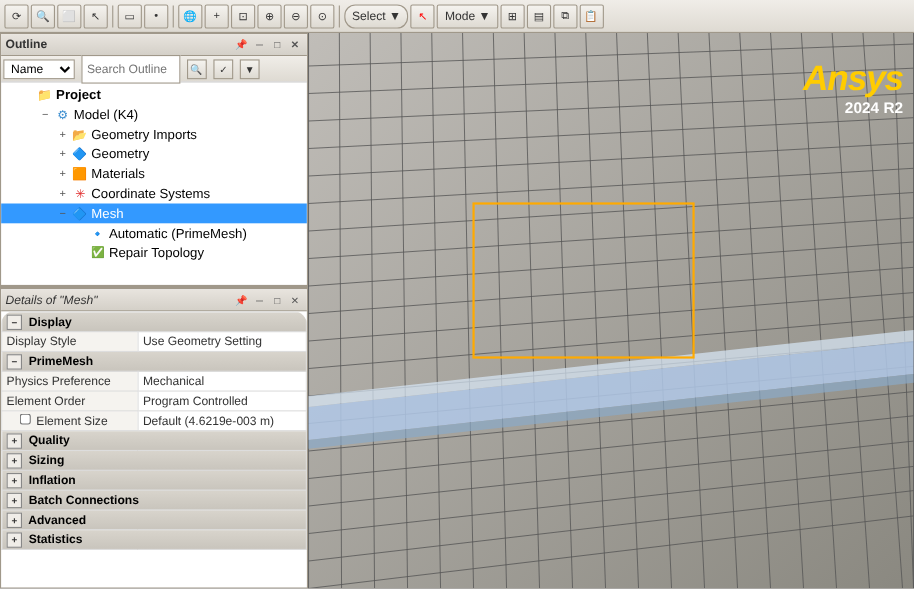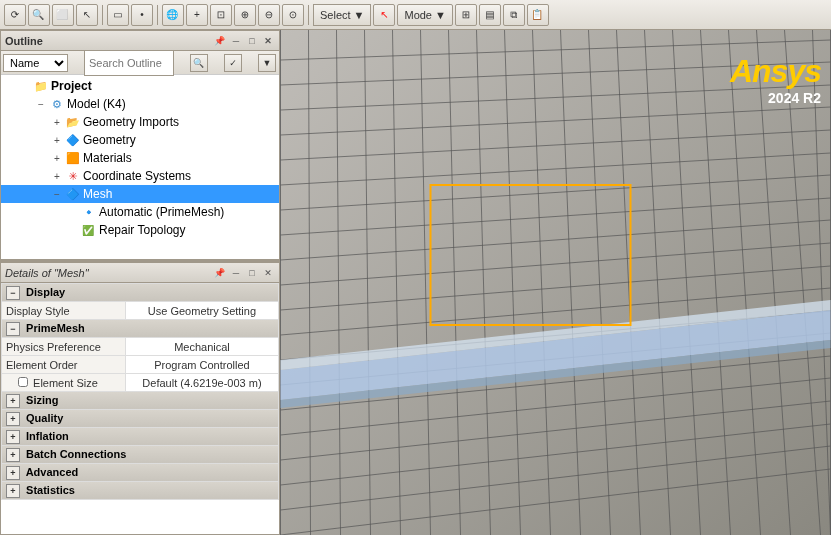--- a/index.html
+++ b/index.html
@@ -25,21 +25,21 @@
       cursor: pointer;
       font-size: 10px;
       color: #333;
     }
     .toolbar-separator { width: 1px; height: 20px; background: #a0988a; margin: 0 2px; }
     .toolbar-select-btn {
       height: 22px;
       padding: 0 6px;
       background: linear-gradient(to bottom, #f5f3ef, #dedad2);
       border: 1px solid #a0988a;
-      border-radius: 0;
+      border-radius: 10px;
       display: flex; align-items: center; gap: 3px;
       cursor: pointer;
       font-size: 11px;
       color: #333;
     }
     .toolbar-mode-btn {
       height: 22px;
       padding: 0 6px;
       background: linear-gradient(to bottom, #f5f3ef, #dedad2);
       border: 1px solid #a0988a;
@@ -105,21 +105,21 @@
     }
 
     
     .outline-toolbar {
       height: 24px;
       background: linear-gradient(to bottom, #f0ede8, #dedad2);
       border-bottom: 1px solid #ccc;
       display: flex;
       align-items: center;
       padding: 0 2px;
-      gap: 16px;
+      gap: 6px;
     }
     .outline-name-select {
       height: 18px;
       font-size: 11px;
       background: white;
       border: 1px solid #a0988a;
       padding: 0 2px;
       width: 65px;
     }
     .outline-search {
@@ -196,41 +196,42 @@
     .details-title {
       flex: 1;
       font-size: 11px;
       color: #333;
       font-style: italic;
     }
     .details-table {
       flex: 1;
       overflow-y: auto;
       font-size: 11px;
+      border-radius: 12px;
     }
     table.props {
       width: 100%;
       border-collapse: collapse;
     }
     table.props td, table.props th {
       padding: 1px 4px;
       border: 1px solid #ddd;
       height: 18px;
       vertical-align: middle;
     }
     .section-row {
       background: linear-gradient(to bottom, #d8d4cc, #c8c4bc);
       font-weight: bold;
       font-size: 11px;
     }
     .section-row td {
       border-bottom: 1px solid #a0988a;
     }
     .prop-key { background: #f5f3ef; color: #333; }
-    .prop-val { background: #ffffff; color: #333; text-align: center; }
+    .prop-val { background: #ffffff; color: #333; }
     .prop-key-indent { padding-left: 16px !important; }
     .collapsed-row {
       background: linear-gradient(to bottom, #d8d4cc, #c8c4bc);
       font-weight: bold;
       font-size: 11px;
       cursor: pointer;
     }
     .section-toggle {
       display: inline-flex;
       align-items: center;
@@ -467,27 +468,27 @@
               <td class="prop-key prop-key-indent" style="padding-left: 20px; margin-left: 12px;">
                 <input type="checkbox" style="width: 10px; height: 10px; margin-right: 2px;">
                 Element Size
               </td>
               <td class="prop-val">Default (4.6219e-003 m)</td>
             </tr>
 
             <tr class="collapsed-row">
               <td colspan="2">
                 <span class="section-toggle">+</span>
+                <span>Quality</span>
+              </td>
+            </tr>
+            <tr class="collapsed-row">
+              <td colspan="2">
+                <span class="section-toggle">+</span>
                 <span>Sizing</span>
-              </td>
-            </tr>
-            <tr class="collapsed-row">
-              <td colspan="2">
-                <span class="section-toggle">+</span>
-                <span>Quality</span>
               </td>
             </tr>
             <tr class="collapsed-row">
               <td colspan="2">
                 <span class="section-toggle">+</span>
                 <span>Inflation</span>
               </td>
             </tr>
             <tr class="collapsed-row">
               <td colspan="2">

